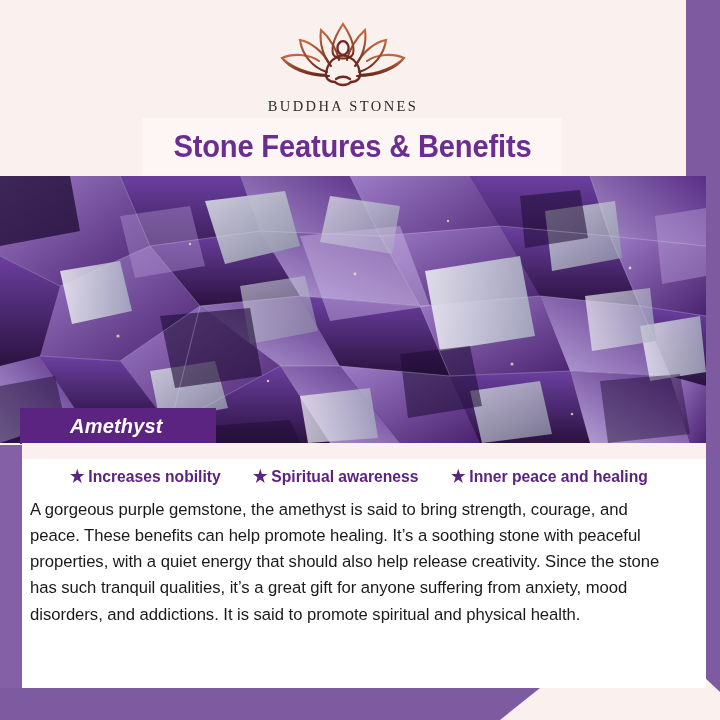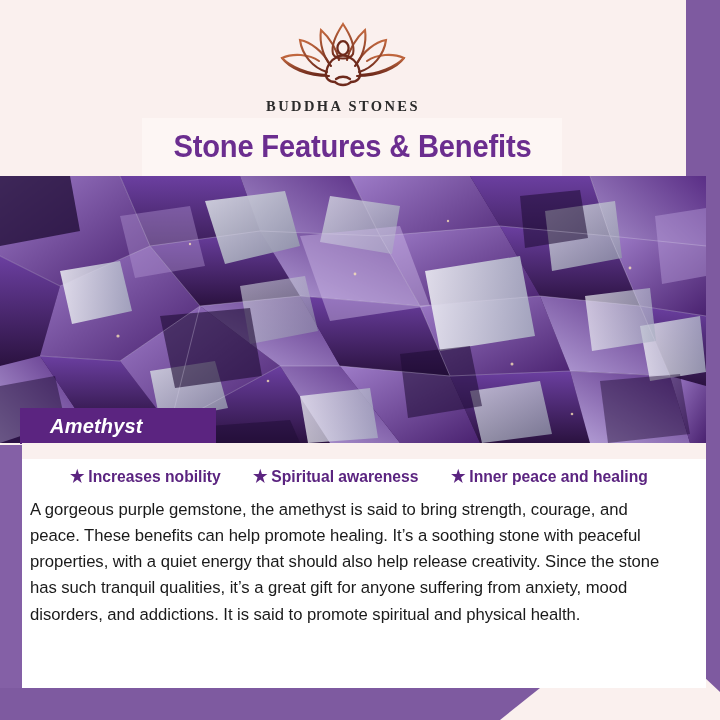--- a/index.html
+++ b/index.html
@@ -35,21 +35,21 @@
   .header{
     position:absolute;left:0;top:0;right:34px;height:176px;
     background:#FAF0EE;
     display:flex;flex-direction:column;align-items:center;
   }
   .logo-wrap{margin-top:18px;display:flex;flex-direction:column;align-items:center;}
   .logo-mark{width:148px;height:76px;display:block;}
   .brand-name{
     font-family:"Liberation Serif",serif;
     font-size:14.5px;letter-spacing:2.4px;color:#2B2B2B;
-    margin-top:4px;font-weight:700;
+    margin-top:4px;font-weight:400;
   }
   .title-banner{
     position:absolute;left:142px;top:118px;width:420px;height:58px;
     background:#FDF6F4;
     display:flex;align-items:center;justify-content:center;
   }
   .title-text{
     font-family:"Liberation Sans Narrow","Liberation Sans",sans-serif;
     font-weight:bold;font-size:31px;color:#6B2D8F;
     letter-spacing:-0.2px;transform:scaleX(0.94);transform-origin:center;
@@ -65,20 +65,21 @@
 
   
   .stone-bar{
     position:absolute;left:20px;top:408px;width:196px;height:36px;
     background:#5B2480;display:flex;align-items:center;
   }
   .stone-bar-label{
     color:#FFFFFF;font-weight:bold;font-style:italic;font-size:20px;
     padding-left:30px;letter-spacing:0.2px;
     font-family:"Liberation Sans",sans-serif;
+    margin-left:20px;
   }
 
   
   .card{
     position:absolute;left:22px;top:443px;width:684px;height:245px;
     background:#FFFFFF;
   }
   .card-strip{height:16px;background:#FAF0EE;}
   .benefits{
     display:flex;align-items:center;justify-content:center;gap:24px;

